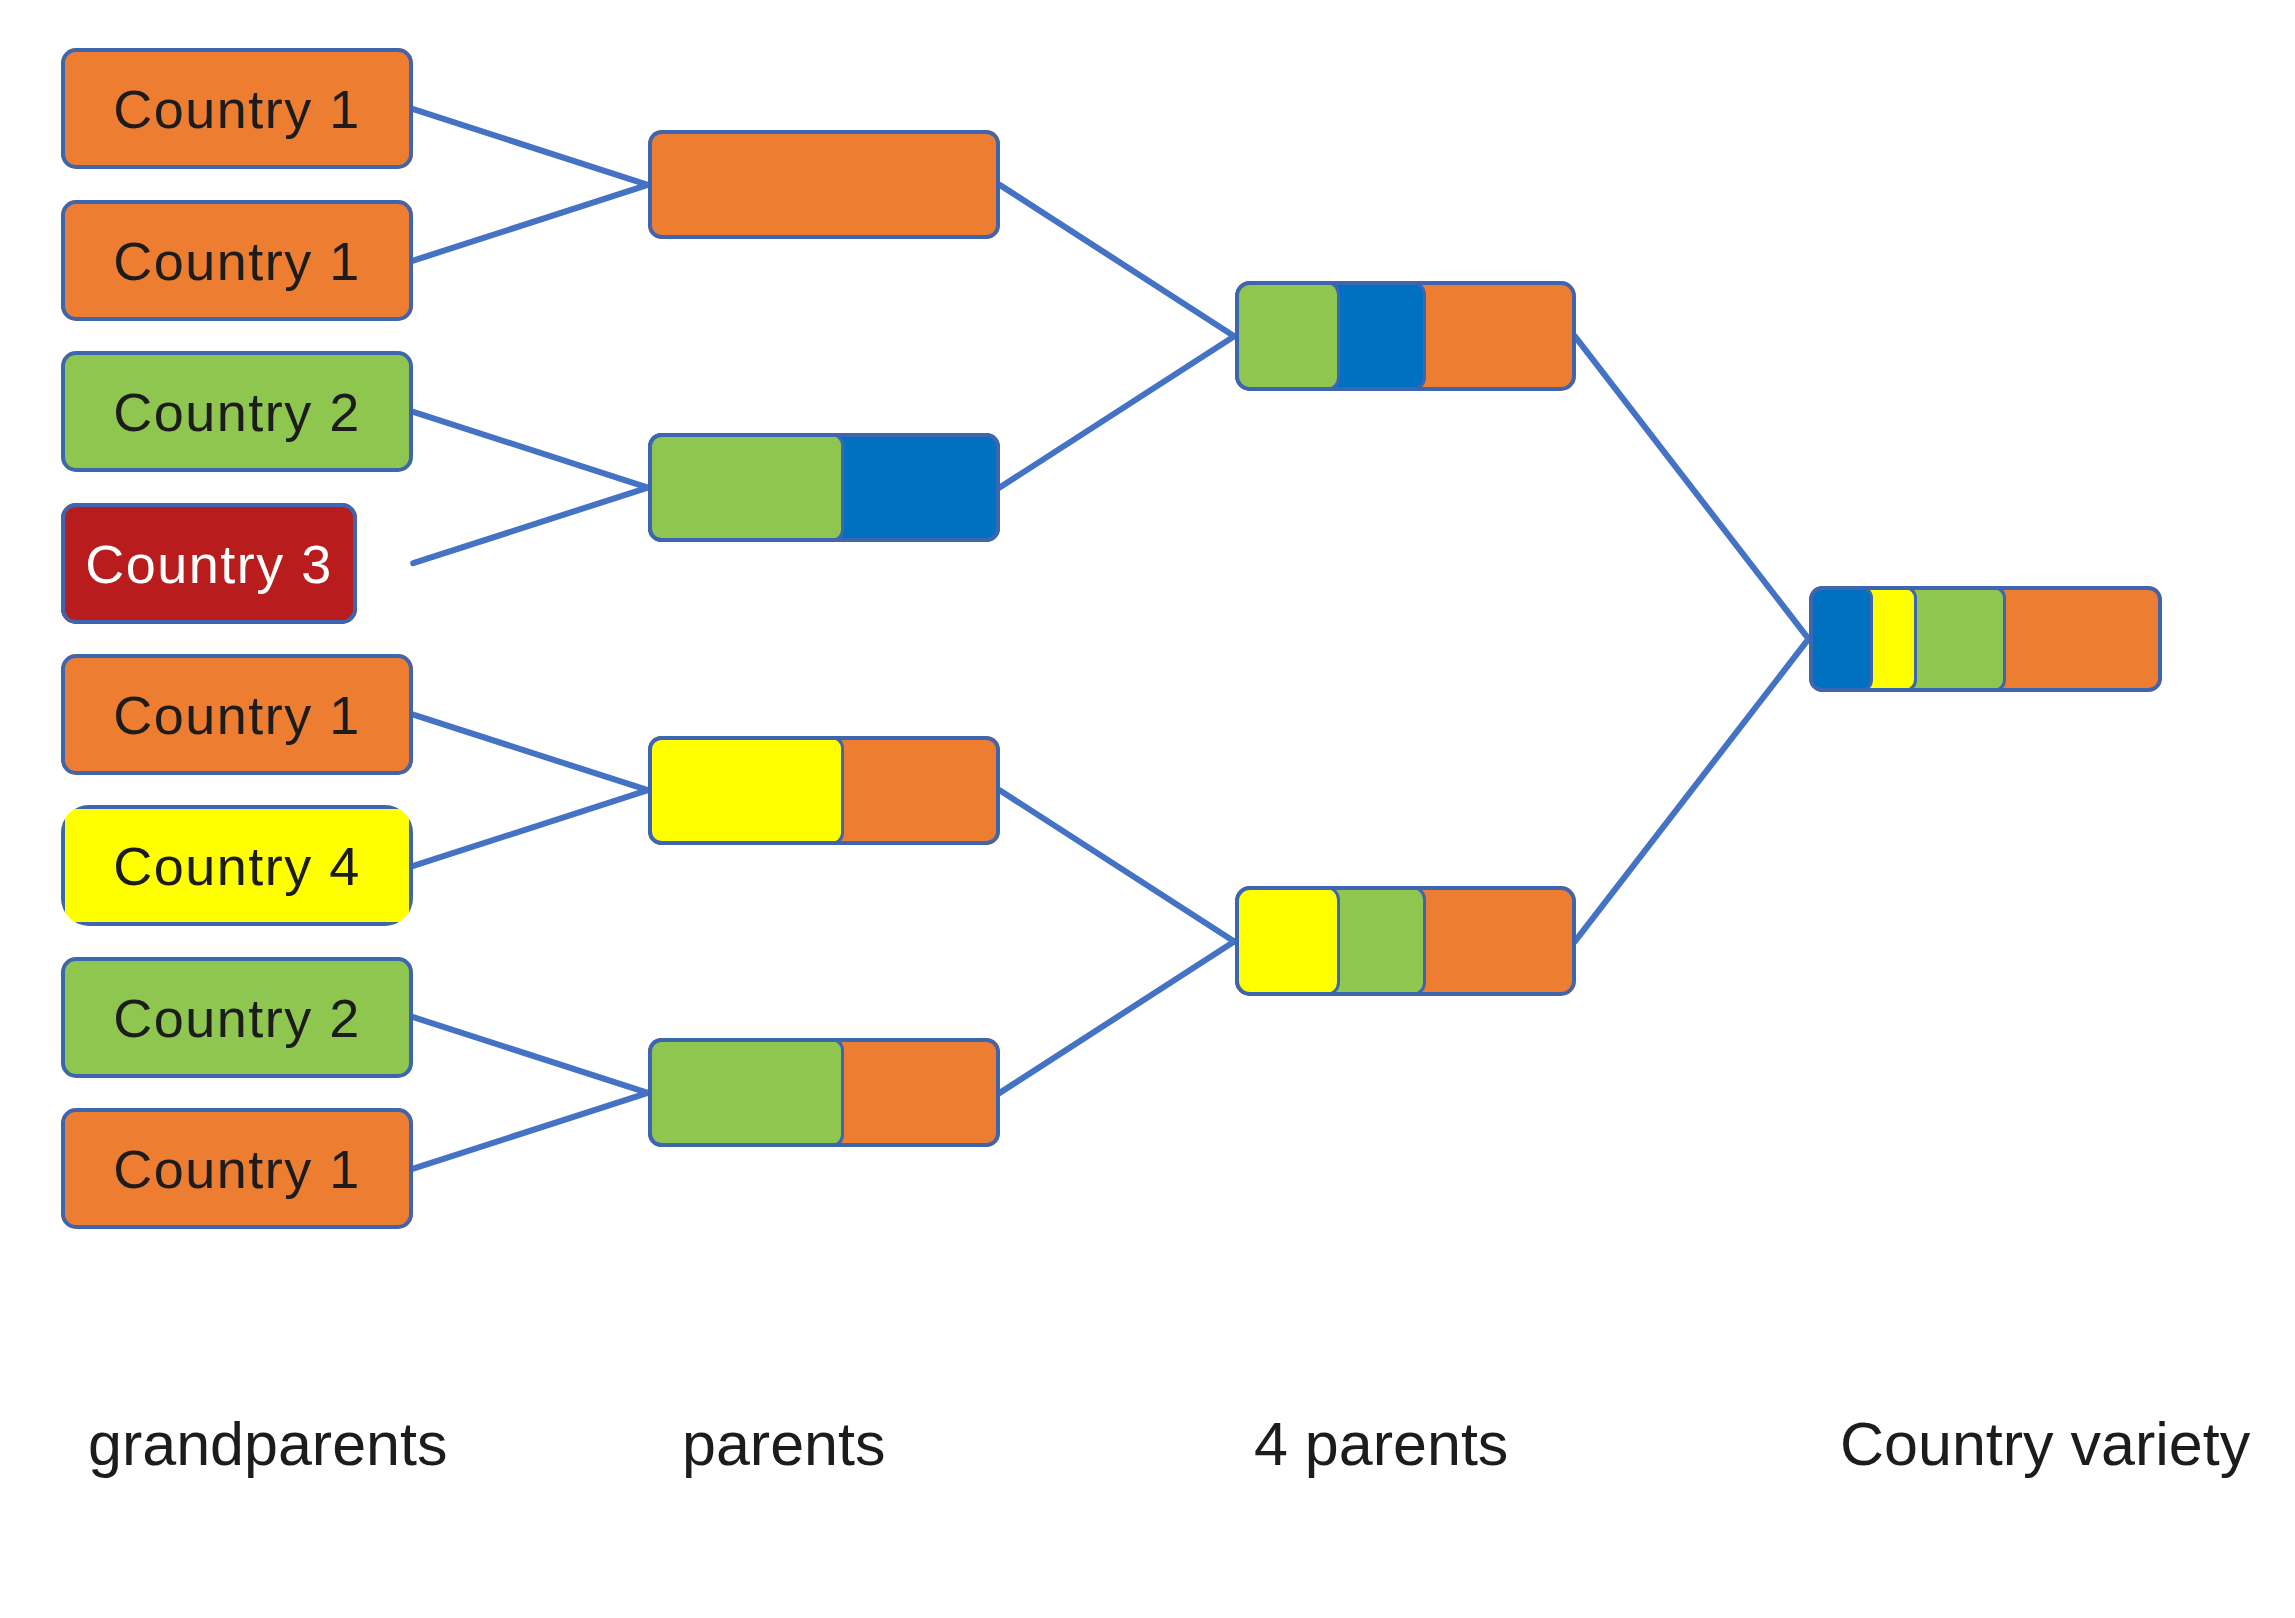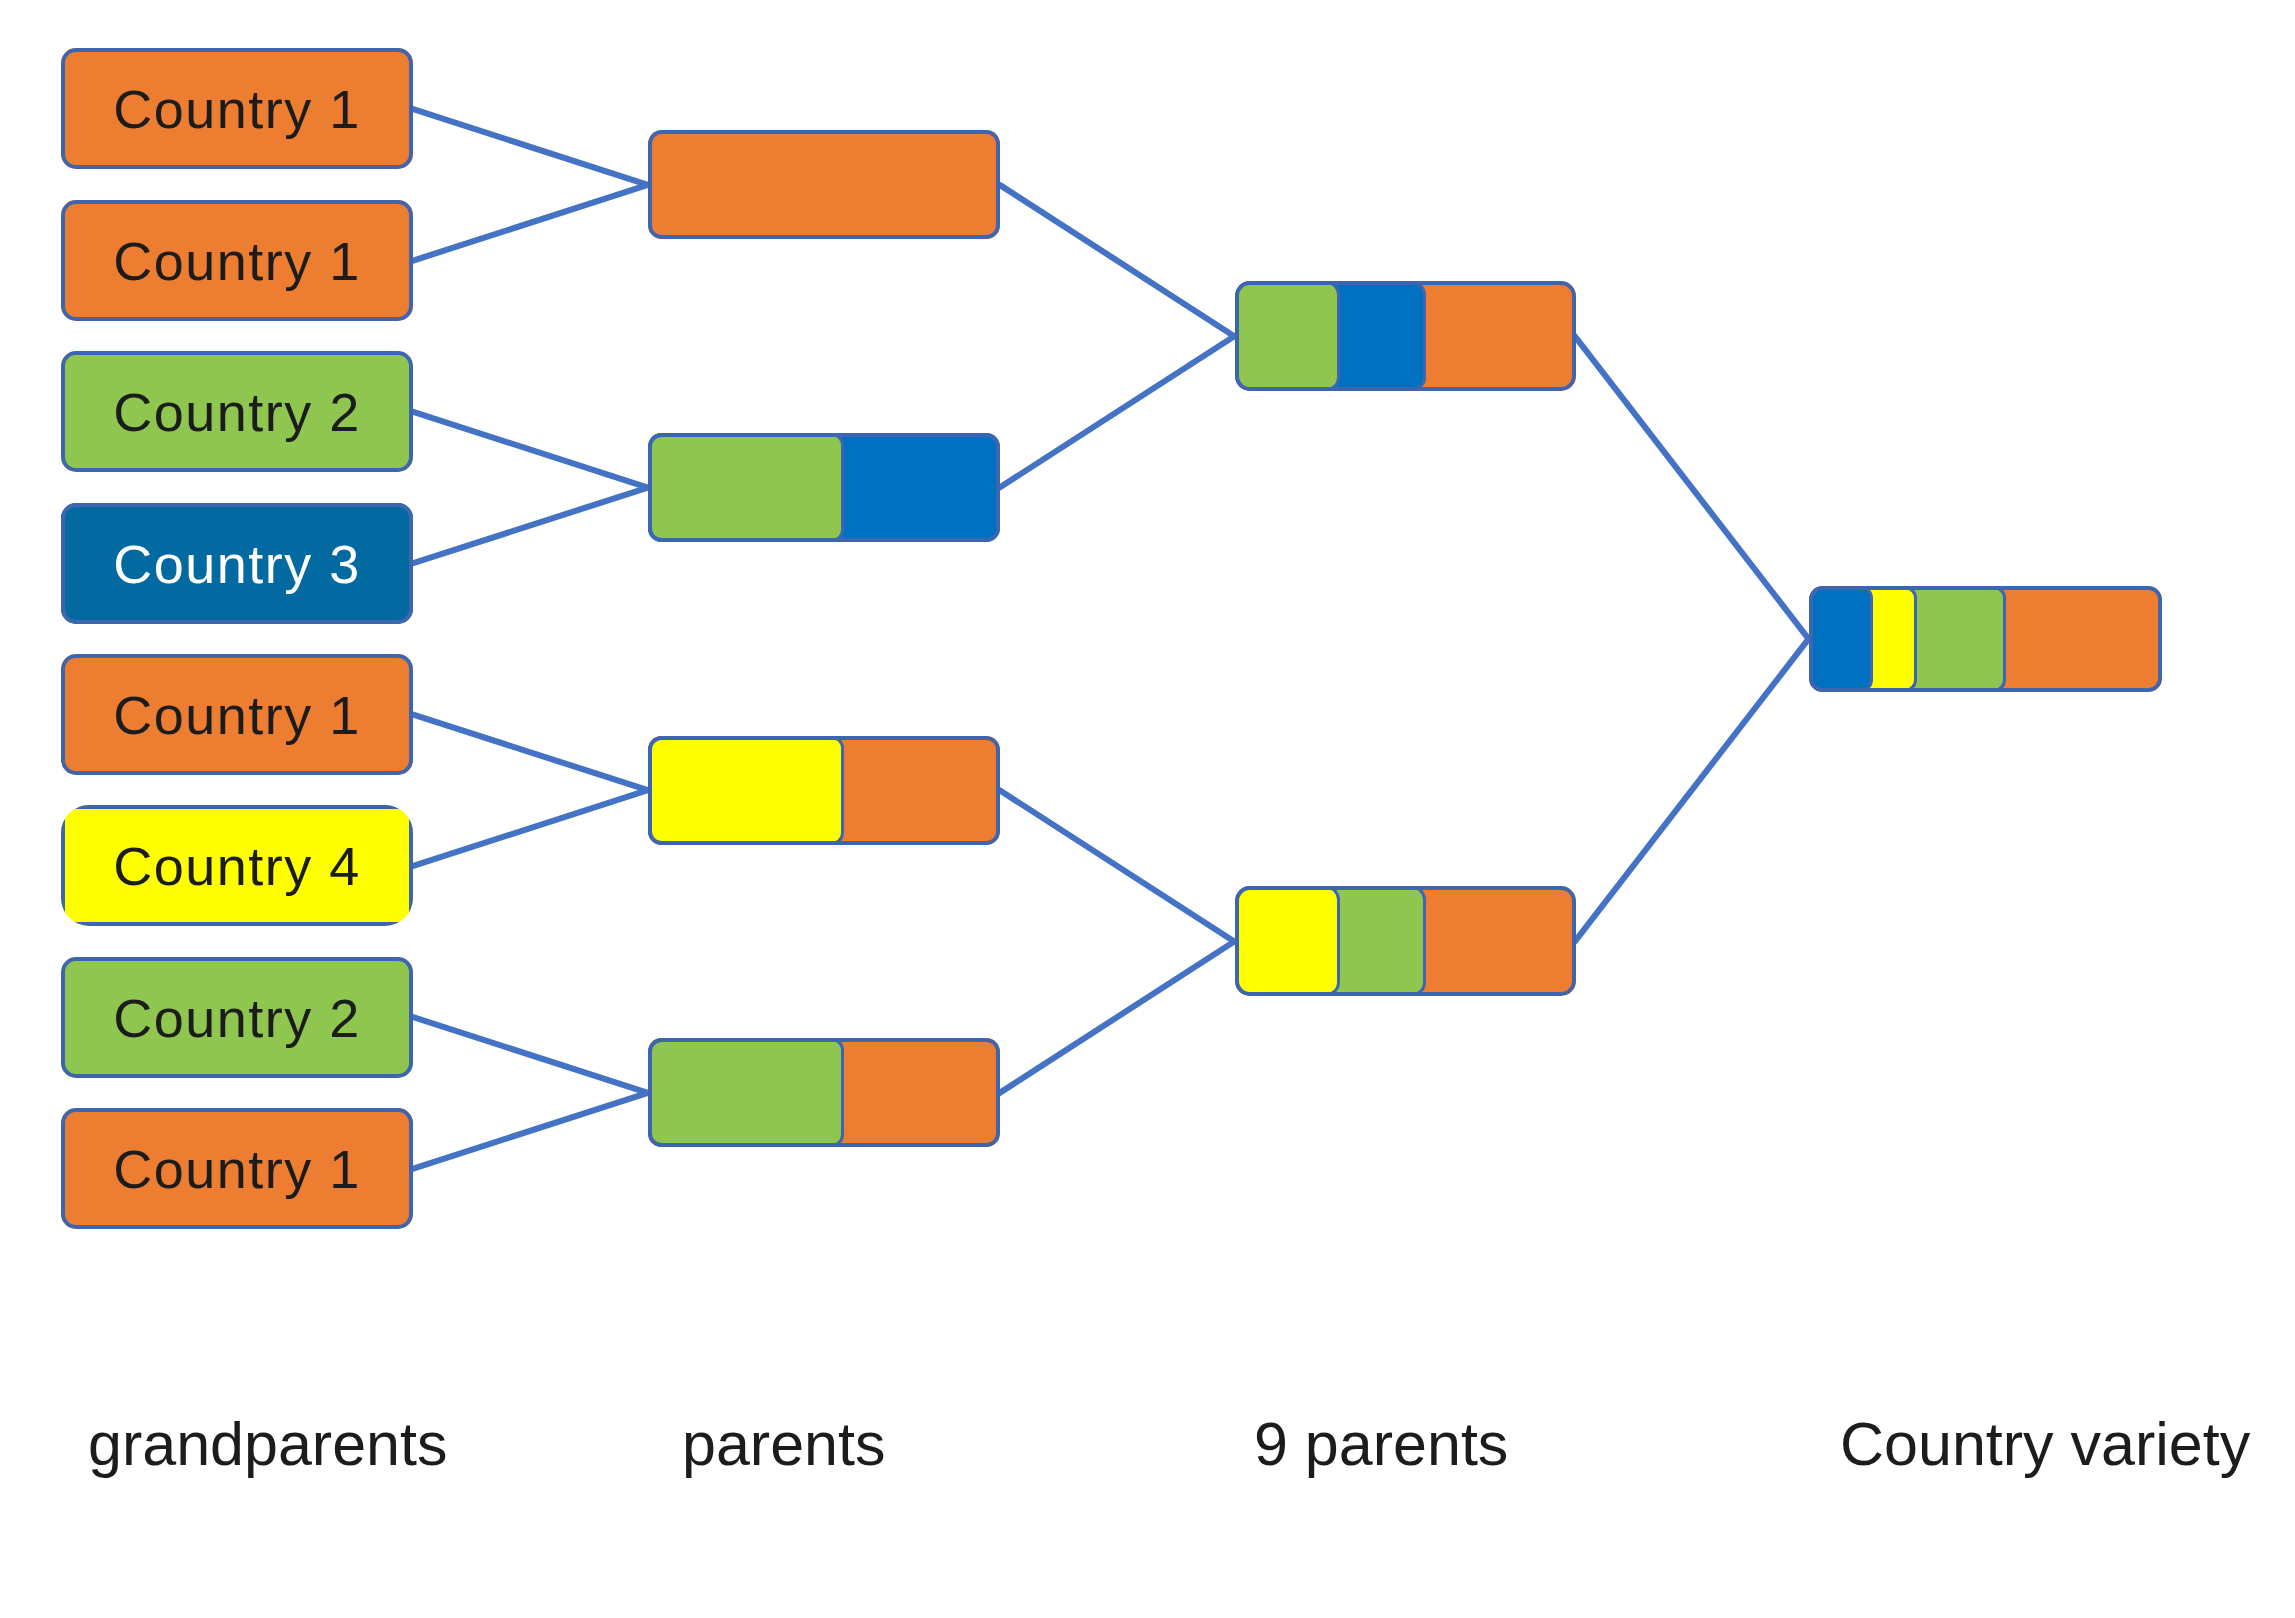--- a/index.html
+++ b/index.html
@@ -88,21 +88,21 @@
         <div class="box-label" style="color: rgb(28, 28, 28);">Country 1</div>
       </div>
       <div class="pedigree-box" style="left: 45px; top: 200px; width: 352px; height: 121px; border-radius: 15px; background: rgb(237, 125, 49);">
         <div class="box-border-overlay" style="border: 4.5px solid rgb(62, 102, 176); border-radius: 15px;"></div>
         <div class="box-label" style="color: rgb(28, 28, 28);">Country 1</div>
       </div>
       <div class="pedigree-box" style="left: 45px; top: 351px; width: 352px; height: 121px; border-radius: 15px; background: rgb(142, 198, 80);">
         <div class="box-border-overlay" style="border: 4.5px solid rgb(62, 102, 176); border-radius: 15px;"></div>
         <div class="box-label" style="color: rgb(28, 28, 28);">Country 2</div>
       </div>
-      <div class="pedigree-box" style="left: 45px; top: 503px; width: 352px; height: 121px; border-radius: 15px; background: #0369a1;">
+      <div class="pedigree-box" style="left: 45px; top: 503px; width: 296px; height: 121px; border-radius: 15px; background: #b91c1c;">
         <div class="box-border-overlay" style="border: 4.5px solid rgb(62, 102, 176); border-radius: 15px;"></div>
         <div class="box-label" style="color: rgb(255, 255, 255);">Country 3</div>
       </div>
       <div class="pedigree-box" style="left: 45px; top: 654px; width: 352px; height: 121px; border-radius: 15px; background: rgb(237, 125, 49);">
         <div class="box-border-overlay" style="border: 4.5px solid rgb(62, 102, 176); border-radius: 15px;"></div>
         <div class="box-label" style="color: rgb(28, 28, 28);">Country 1</div>
       </div>
       <div class="pedigree-box" style="left: 45px; top: 805px; width: 352px; height: 121px; border-radius: 28px; background: rgb(255, 255, 0);">
         <div class="box-border-overlay" style="border: 4.5px solid rgb(62, 102, 176); border-radius: 15px;"></div>
         <div class="box-label" style="color: rgb(28, 28, 28);">Country 4</div>
@@ -148,20 +148,20 @@
       </div>
     </div>
   <div id="labels-layer">
       <div class="column-label" style="left: 72px; top: 1399px;">
         <div>grandparents</div>
       </div>
       <div class="column-label" style="left: 666px; top: 1399px;">
         <div>parents</div>
       </div>
       <div class="column-label" style="left: 1238px; top: 1399px;">
-        <div>9 parents</div>
+        <div>4 parents</div>
       </div>
       <div class="column-label" style="left: 1824px; top: 1399px;">
         <div>Country variety</div>
       </div>
     </div>
 </div>
 
 
 </body></html>

